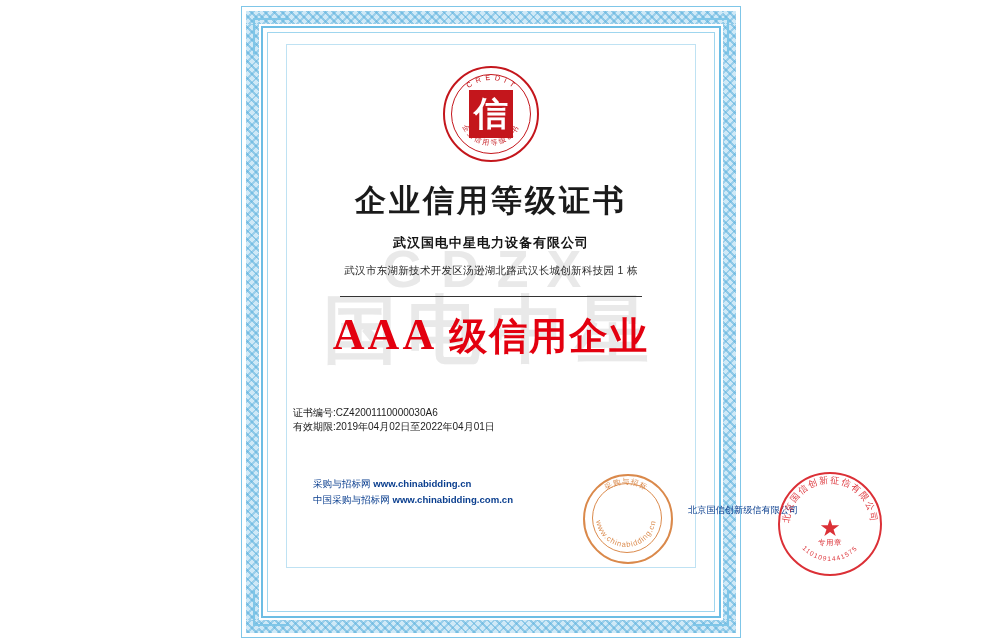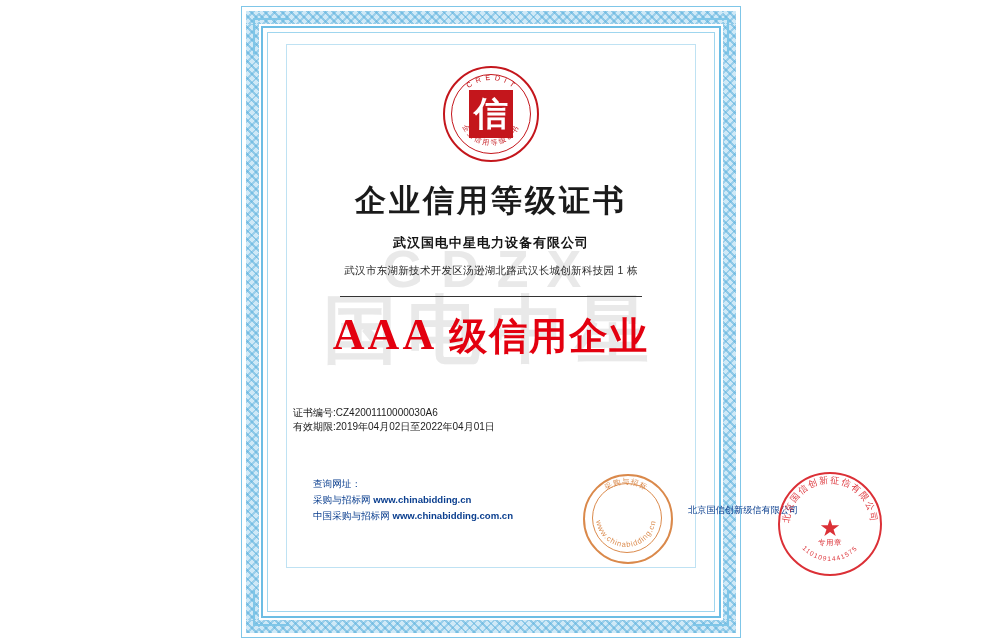--- a/index.html
+++ b/index.html
@@ -380,21 +380,20 @@
     <div class="meta-row">
       <div>
         <span>证书编号:</span><span>CZ42001110000030A6</span>
       </div>
       <div>
         <span>有效期限:</span><span>2019年04月02日至2022年04月01日</span>
       </div>
     </div>
 
     <div class="footer">
-      <div class="f-label">查询网址：</div>
       <div class="f-line1">
         <span>采购与招标网</span>
         <span class="f-url">www.chinabidding.cn</span>
       </div>
       <div class="f-line1">
         <span>中国采购与招标网</span>
         <span class="f-url">www.chinabidding.com.cn</span>
       </div>
     </div>
 

